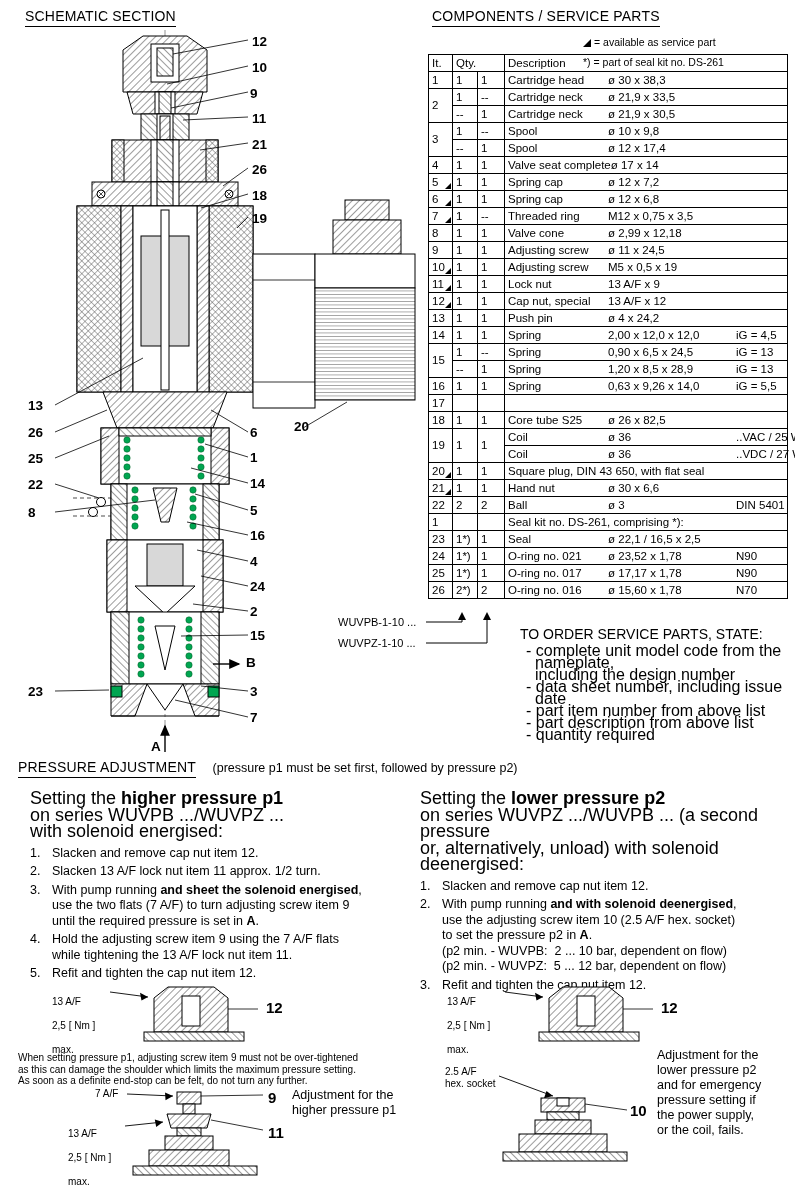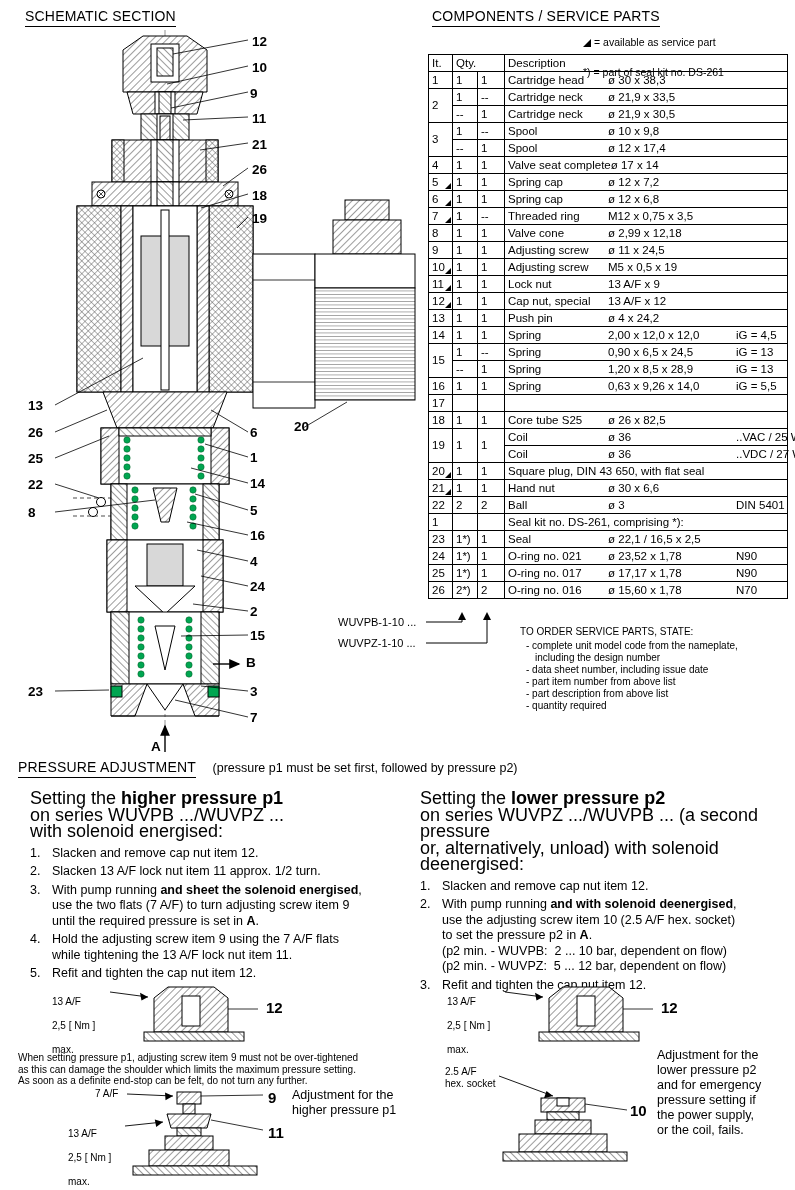--- a/index.html
+++ b/index.html
@@ -27,40 +27,40 @@
   .pex{flex:1;white-space:nowrap}
   
   .ttl{font-size:18px;line-height:16.5px}
   .steps{margin-top:6px}
   .step{display:flex;font-size:12.5px;line-height:15.5px;margin-top:3px}
   .stepn{flex:0 0 22px}
   .stepb{white-space:pre-wrap}
   .flabels{position:absolute;font-size:10px;line-height:12px;white-space:pre-line}
   .cap{font-size:12.5px;line-height:15px;white-space:pre-line}
   .note{font-size:10px;line-height:11.6px;white-space:pre-line}
-  .oheading{font-size:10px}
-  .oitem{font-size:10px;line-height:12px;white-space:pre-wrap;
+  .oheading{font-size:14px}
+  .oitem{font-size:16px;line-height:12px;white-space:pre-wrap;
          padding-left:9px;text-indent:-9px}
   .m11{font-size:11px;white-space:nowrap}
   .grn{fill:#00a651}
   svg{display:block}
 </style>
 </head>
 <body>
 
 <div class="abs" style="left:25px;top:7px">
   <span class="hd">SCHEMATIC SECTION</span>
 </div>
 <div class="abs" style="left:432px;top:7px">
   <span class="hd">COMPONENTS / SERVICE PARTS</span>
 </div>
 
 <div class="abs" style="left:583px;top:36px;font-size:10.5px">
   <div><span class="tri2"></span><span>= available as service part</span></div>
-  <div style="margin-top:18px"><span>*) = part of seal kit no. DS-261</span></div>
+  <div style="margin-top:8px"><span>*) = part of seal kit no. DS-261</span></div>
 </div>
 
 <div class="abs" style="left:15px;top:28px;width:410px;height:735px">
   <svg width="410" height="735" viewBox="0 0 410 735">
     <defs>
       <marker id="ah" markerWidth="10" markerHeight="10" refX="7" refY="3.5" orient="auto">
           <path d="M0,0 L8,3.5 L0,7 z" fill="#000"></path>
         </marker>
       <pattern id="h1" patternUnits="userSpaceOnUse" width="5" height="5" patternTransform="rotate(45)">
           <rect width="5" height="5" fill="#fff"></rect>

